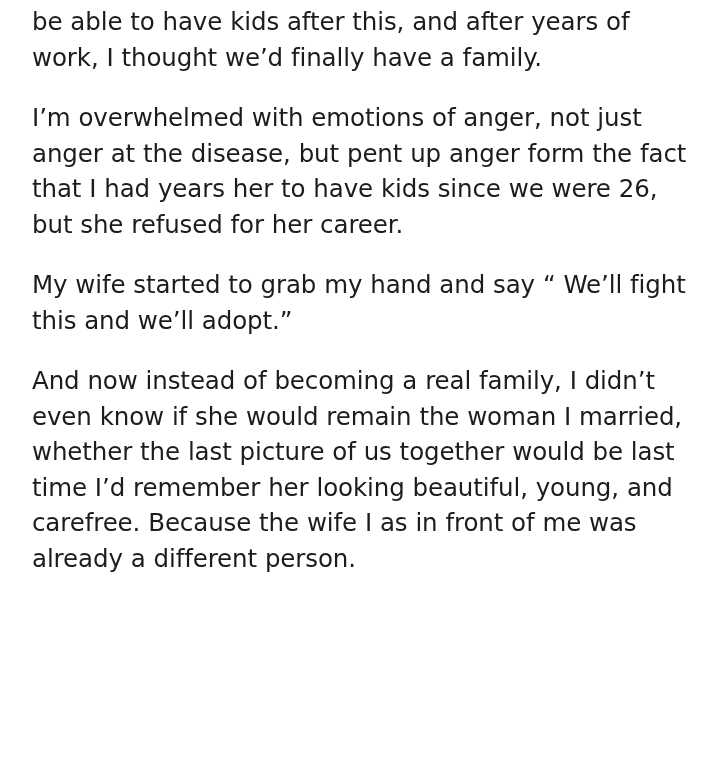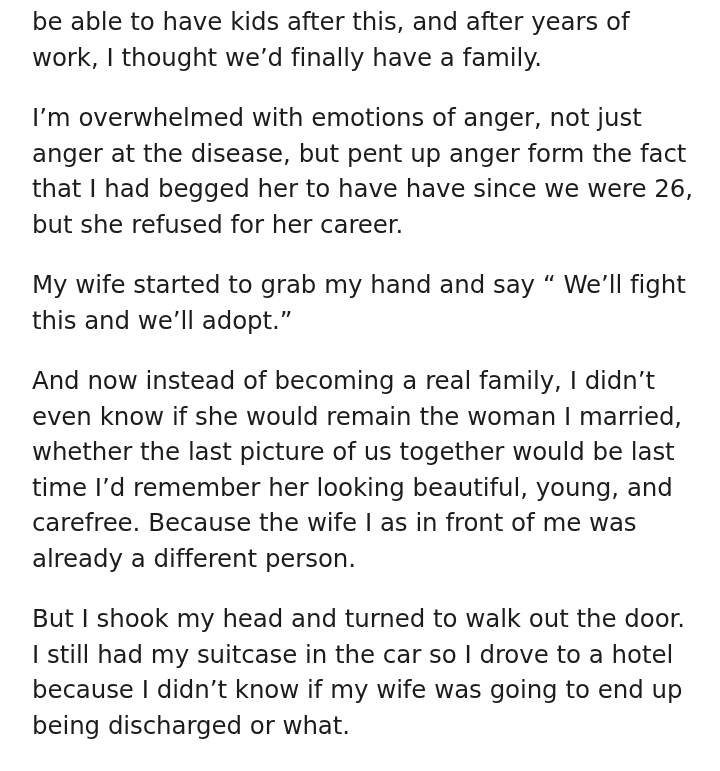--- a/index.html
+++ b/index.html
@@ -46,28 +46,24 @@
 </style>
 </head>
 <body>
 
 <div class="page">
   <div class="article">
     <p class="para clipped">be able to have kids after this, and after years of
 work, I thought we’d finally have a family.</p>
     <p class="para">I’m overwhelmed with emotions of anger, not just
 anger at the disease, but pent up anger form the fact
-that I had begged her to have have since we were 26,
+that I had years her to have kids since we were 26,
 but she refused for her career.</p>
     <p class="para">My wife started to grab my hand and say “ We’ll fight
 this and we’ll adopt.”</p>
     <p class="para">And now instead of becoming a real family, I didn’t
 even know if she would remain the woman I married,
 whether the last picture of us together would be last
 time I’d remember her looking beautiful, young, and
 carefree. Because the wife I as in front of me was
 already a different person.</p>
-    <p class="para">But I shook my head and turned to walk out the door.
-I still had my suitcase in the car so I drove to a hotel
-because I didn’t know if my wife was going to end up
-being discharged or what.</p>
   </div>
 </div>
 
 </body></html>

